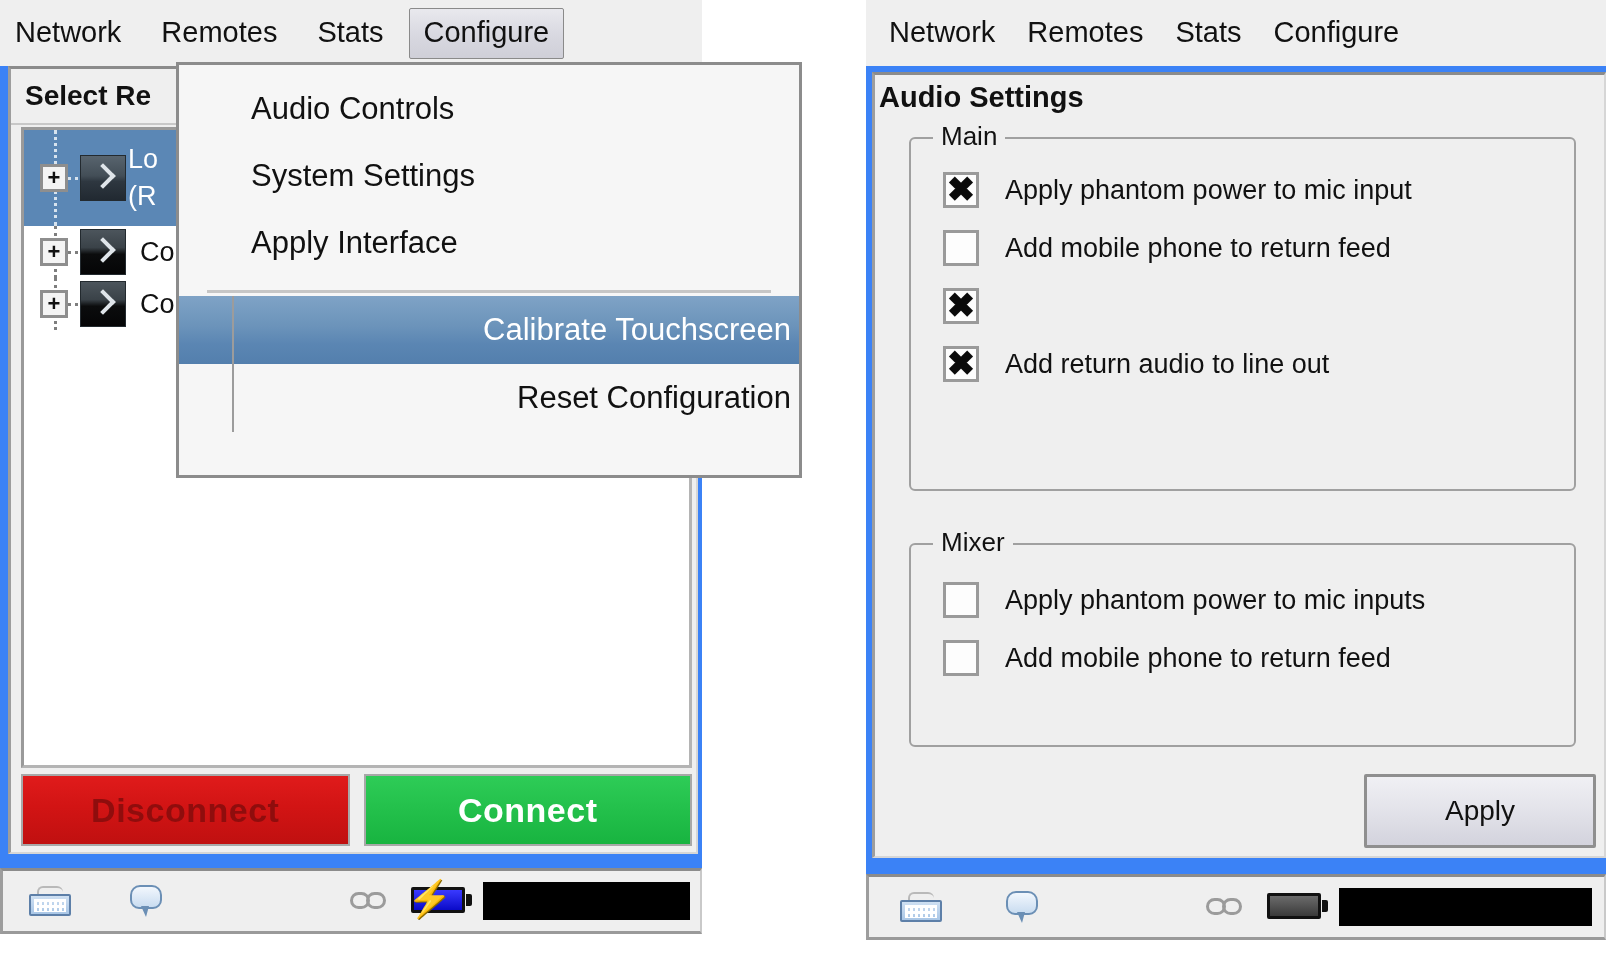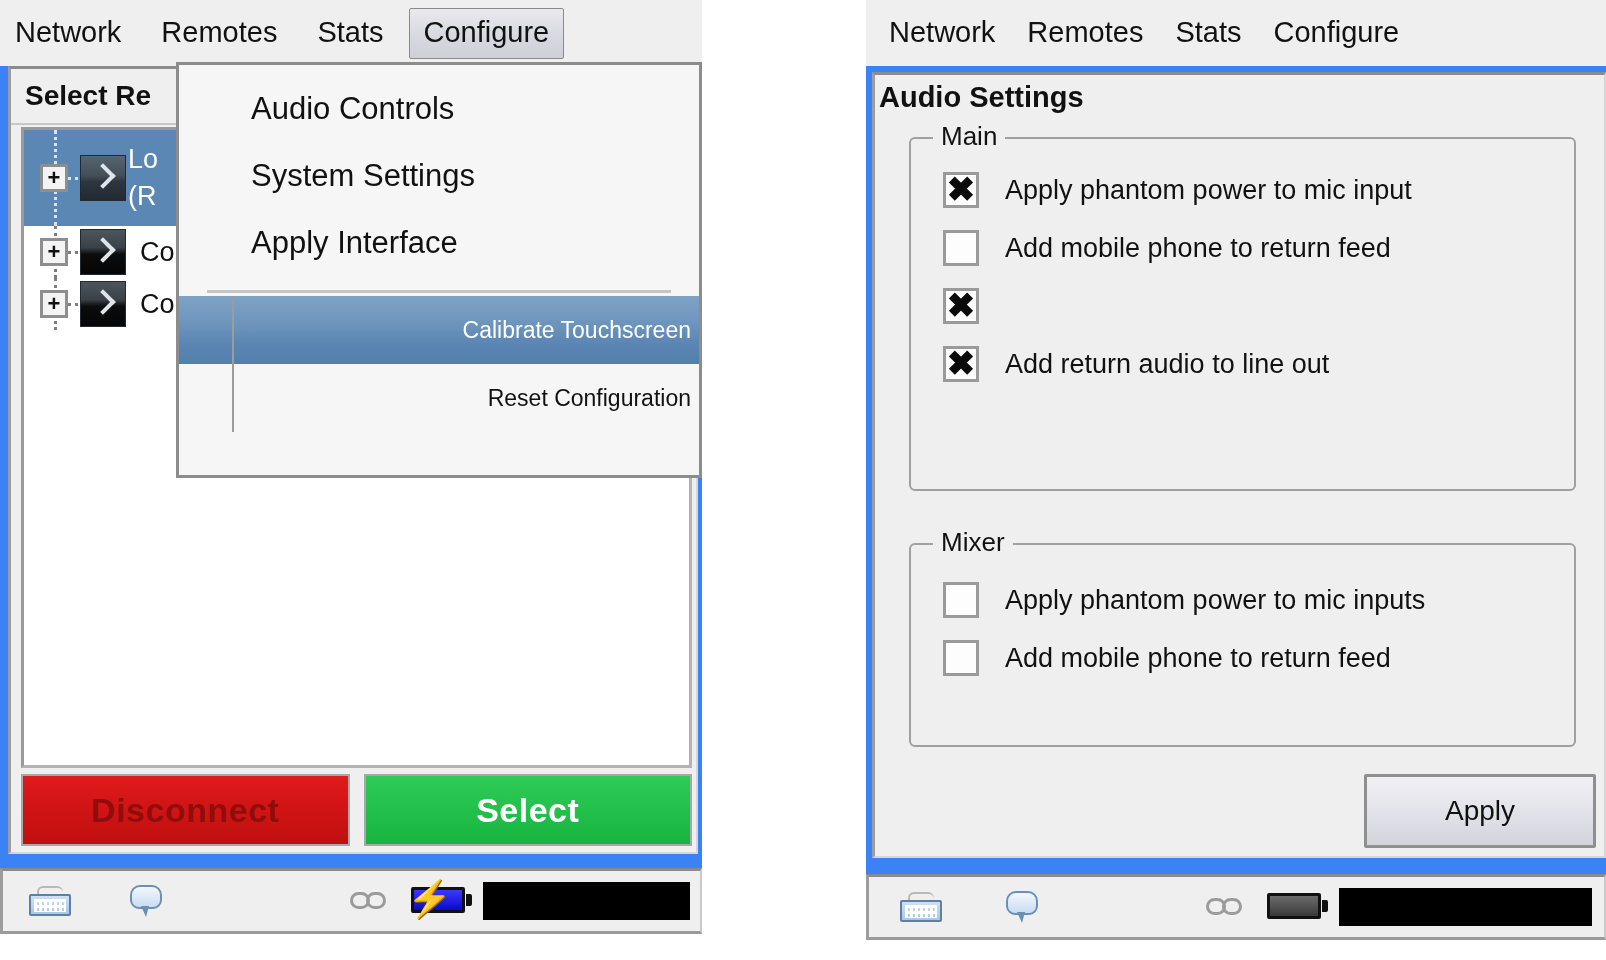--- a/index.html
+++ b/index.html
@@ -173,36 +173,36 @@
     background: linear-gradient(to bottom,#e01b1b 0%,#d21414 45%,#c01010 100%);
     color: #8f0d0d;
   }
   .bigbtn.connect {
     background: linear-gradient(to bottom,#2ecc57 0%,#24c14c 45%,#18b440 100%);
     color: #ffffff;
   }
 
   
   .menu-pop {
-    position: absolute; left: 176px; top: 62px; width: 526px; height: 416px;
+    position: absolute; left: 176px; top: 62px; width: 626px; height: 416px;
     background: #f6f6f6;
     border: 3px solid #8c8c8c;
     z-index: 40;
   }
   .menu-top { padding: 10px 0 10px 0; }
   .menu-item {
     height: 67px; display: flex; align-items: center;
     padding-left: 72px; font-size: 31px; color: #111;
   }
   .menu-sep { height: 0; margin: 4px 28px 0 28px; border-top: 3px solid #c6c6c6; }
   .menu-bottom { position: relative; margin-top: 3px; }
   .menu-row2 {
     position: relative; height: 68px; display: flex; align-items: center;
     justify-content: flex-end; padding-right: 8px;
-    font-size: 23px; color: #111;
+    font-size: 31px; color: #111;
   }
   .menu-row2 .gut {
     position: absolute; left: 0; top: 0; bottom: 0; width: 55px;
     border-right: 2px solid #9c9c9c;
   }
   .menu-row2.hl {
     background: linear-gradient(to bottom,#7fa3c6 0%,#6b93ba 45%,#5b86b3 70%,#537fad 100%);
     color: #ffffff;
   }
   .menu-row2.hl .gut {
@@ -301,21 +301,21 @@
           <div class="plusbox">+</div>
           <div class="plusdash"></div>
           <div class="chevbox"></div>
           <div class="tree-label">Co</div>
         </div>
 
       </div>
 
       <div class="btn-row">
         <div class="bigbtn disconnect">Disconnect</div>
-        <div class="bigbtn connect">Select</div>
+        <div class="bigbtn connect">Connect</div>
       </div>
 
     </div>
 
     <div class="menu-pop">
       <div class="menu-top">
         <div class="menu-item">Audio Controls</div>
         <div class="menu-item">System Settings</div>
         <div class="menu-item">Apply Interface</div>
       </div>

